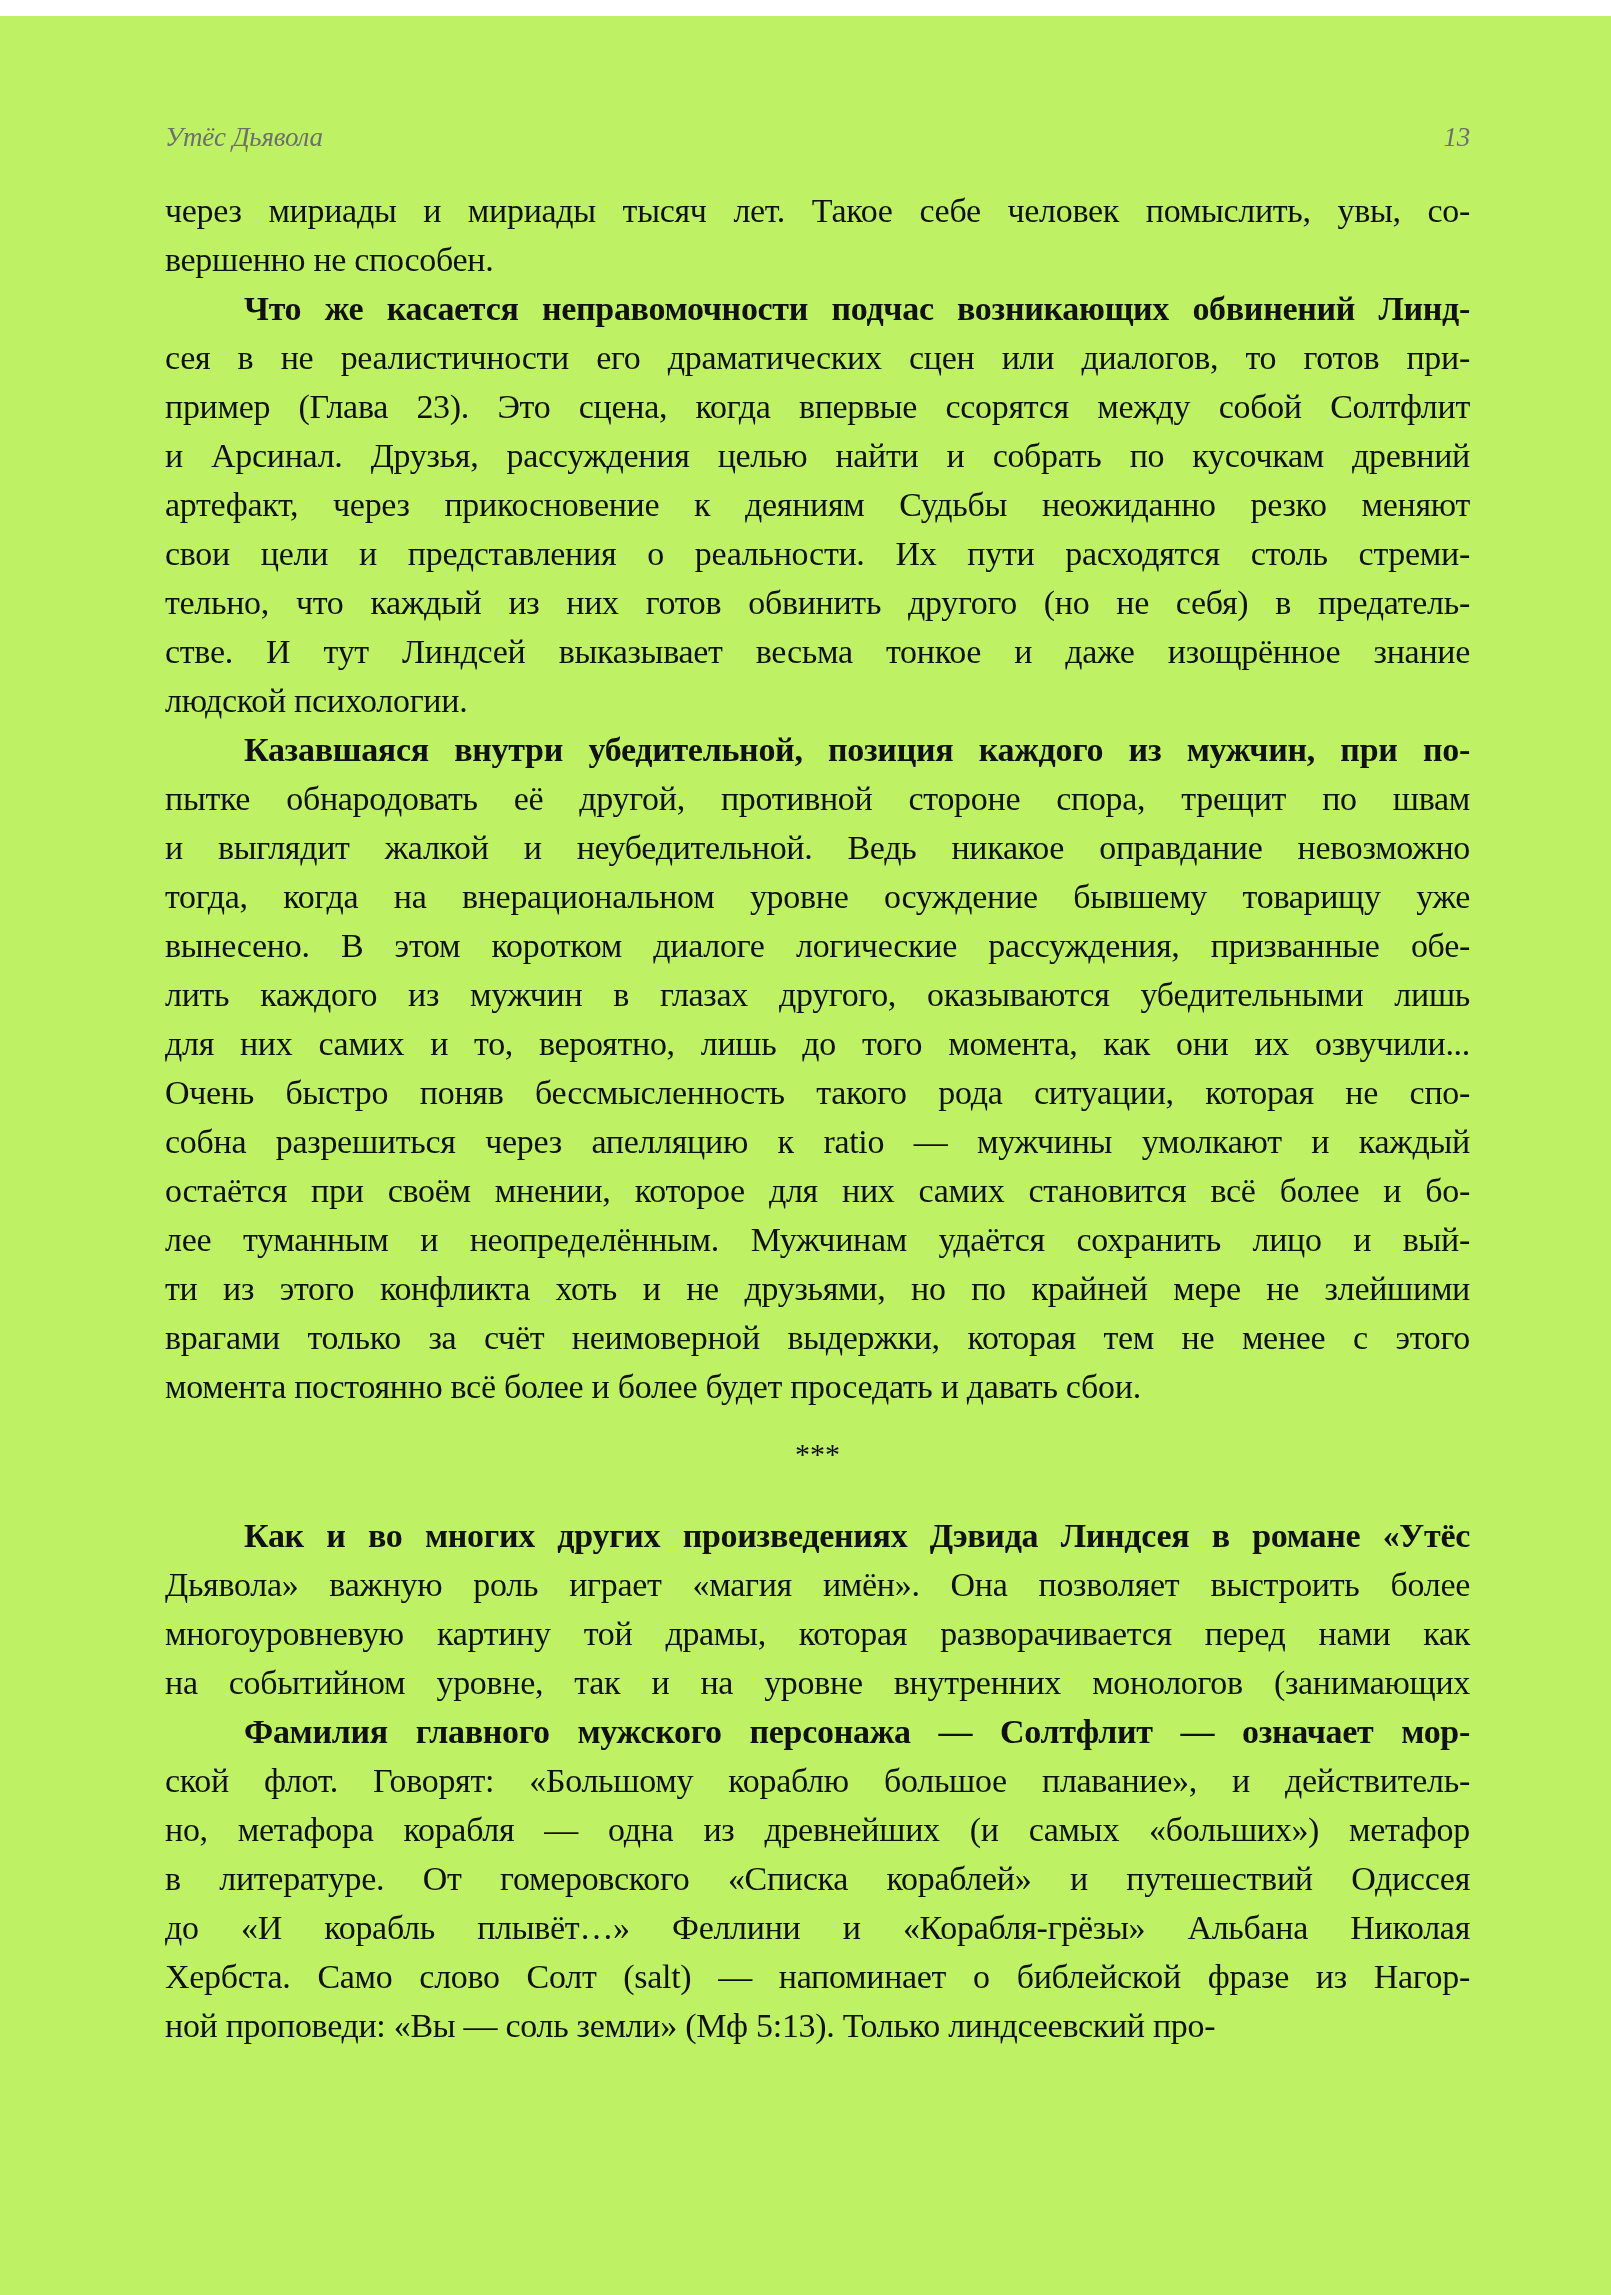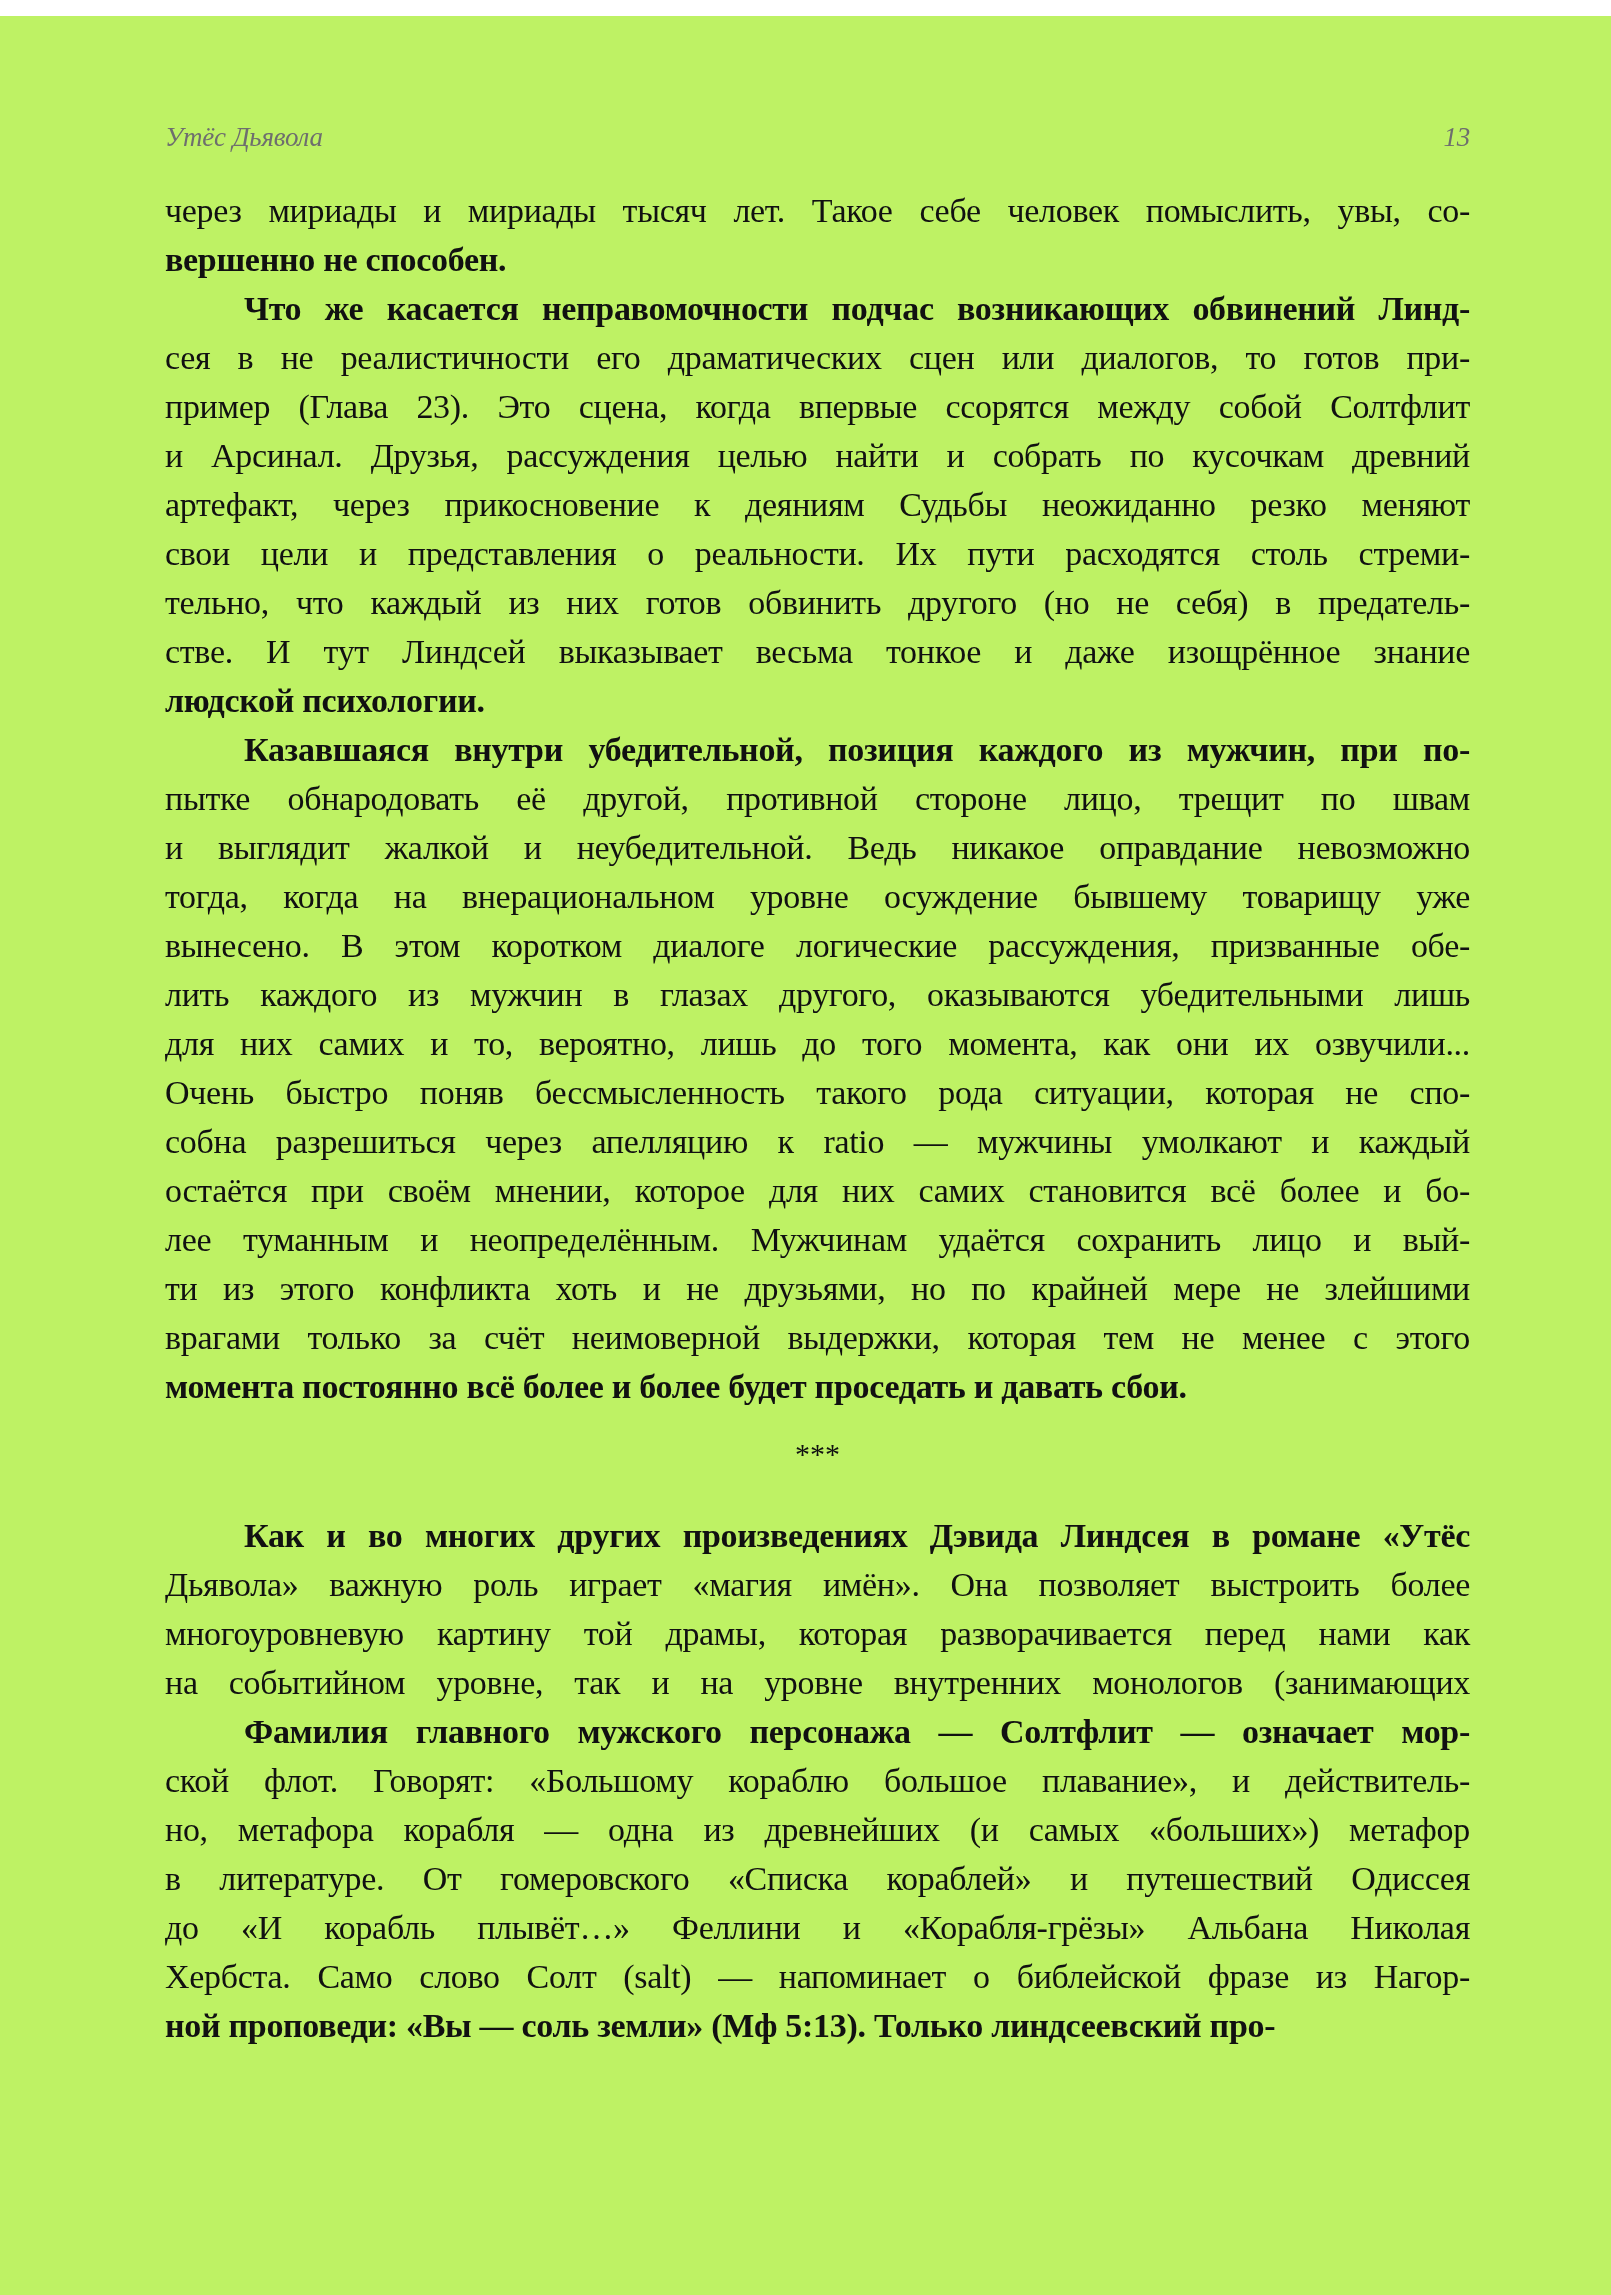--- a/index.html
+++ b/index.html
@@ -13,21 +13,21 @@
     .running-head .title { position: absolute; left: 0; top: 0; }
     .running-head .folio { position: absolute; right: 0; top: 0; }
     .body-text {
       position: absolute; left: 165px; width: 1305px; top: 170px;
       font-family: "Liberation Serif", "DejaVu Serif", serif;
       font-size: 34px; line-height: 49px; color: #111;
       text-align: justify; letter-spacing: -0.3px; word-spacing: 0px;
       hyphens: manual;
     }
     .line { display: block; white-space: nowrap; text-align-last: justify; height: 49px; overflow: visible; }
-    .line.last { text-align-last: left; font-weight: bold; }
+    .line.last { text-align-last: left; }
     .line.indent { padding-left: 79px; font-weight: bold; }
     .asterism { display: block; text-align: center; text-align-last: center; height: 49px; margin-top: 18px; margin-bottom: 33px; letter-spacing: 0; font-size: 30px; }
   </style>
 </head>
 <body>
 
 <div class="page">
   <div class="running-head">
     <span class="title">Утёс Дьявола</span>
     <span class="folio">13</span>
@@ -44,21 +44,21 @@
         <span class="line">пример (Глава 23). Это сцена, когда впервые ссорятся между собой Солтфлит</span>
         <span class="line">и Арсинал. Друзья, рассуждения целью найти и собрать по кусочкам древний</span>
         <span class="line">артефакт, через прикосновение к деяниям Судьбы неожиданно резко меняют</span>
         <span class="line">свои цели и представления о реальности. Их пути расходятся столь стреми-</span>
         <span class="line">тельно, что каждый из них готов обвинить другого (но не себя) в предатель-</span>
         <span class="line">стве. И тут Линдсей выказывает весьма тонкое и даже изощрённое знание</span>
         <span class="line last">людской психологии.</span>
       </div>
       <div>
         <span class="line indent">Казавшаяся внутри убедительной, позиция каждого из мужчин, при по-</span>
-        <span class="line">пытке обнародовать её другой, противной стороне лицо, трещит по швам</span>
+        <span class="line">пытке обнародовать её другой, противной стороне спора, трещит по швам</span>
         <span class="line">и выглядит жалкой и неубедительной. Ведь никакое оправдание невозможно</span>
         <span class="line">тогда, когда на внерациональном уровне осуждение бывшему товарищу уже</span>
         <span class="line">вынесено. В этом коротком диалоге логические рассуждения, призванные обе-</span>
         <span class="line">лить каждого из мужчин в глазах другого, оказываются убедительными лишь</span>
         <span class="line">для них самих и то, вероятно, лишь до того момента, как они их озвучили...</span>
         <span class="line">Очень быстро поняв бессмысленность такого рода ситуации, которая не спо-</span>
         <span class="line">собна разрешиться через апелляцию к ratio — мужчины умолкают и каждый</span>
         <span class="line">остаётся при своём мнении, которое для них самих становится всё более и бо-</span>
         <span class="line">лее туманным и неопределённым. Мужчинам удаётся сохранить лицо и вый-</span>
         <span class="line">ти из этого конфликта хоть и не друзьями, но по крайней мере не злейшими</span>

